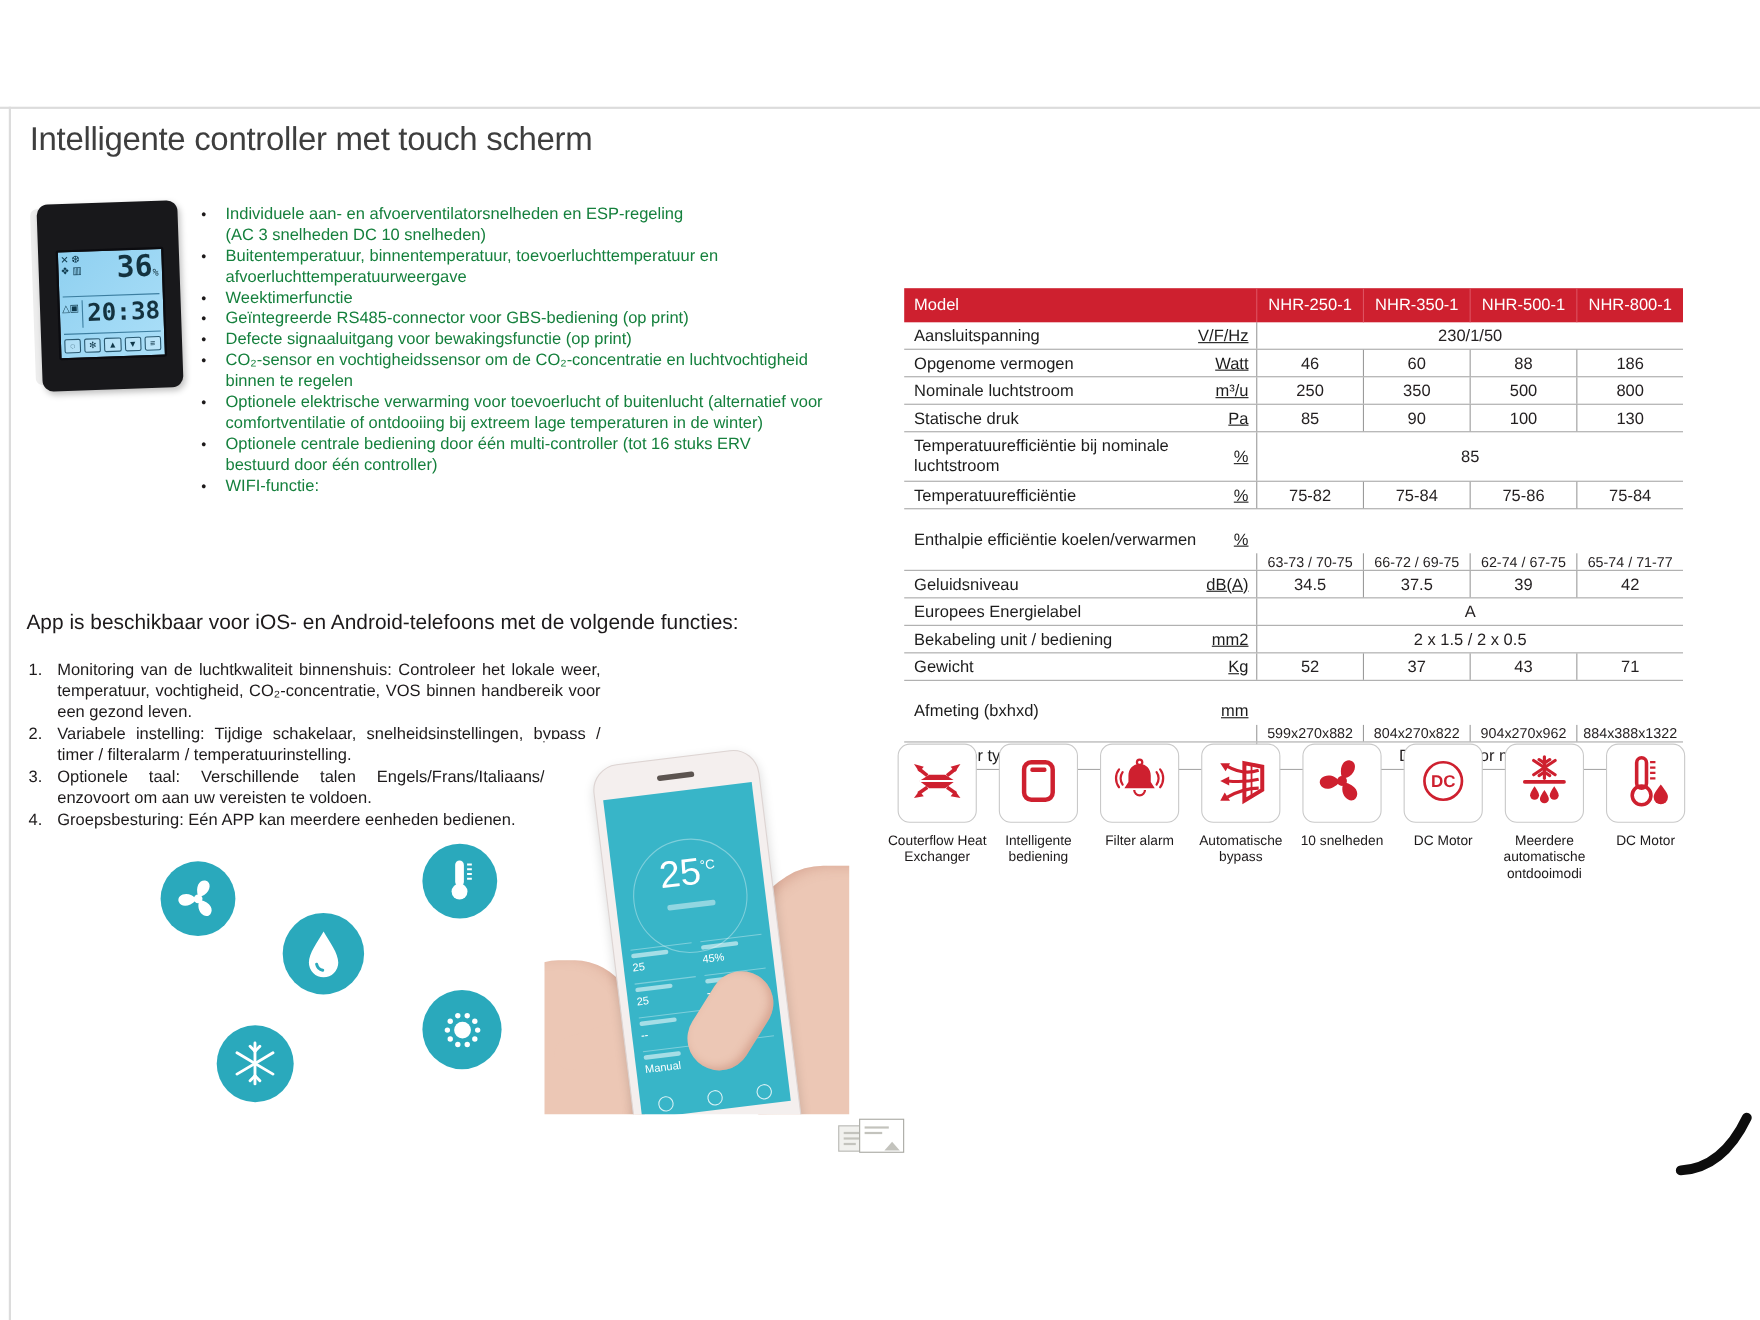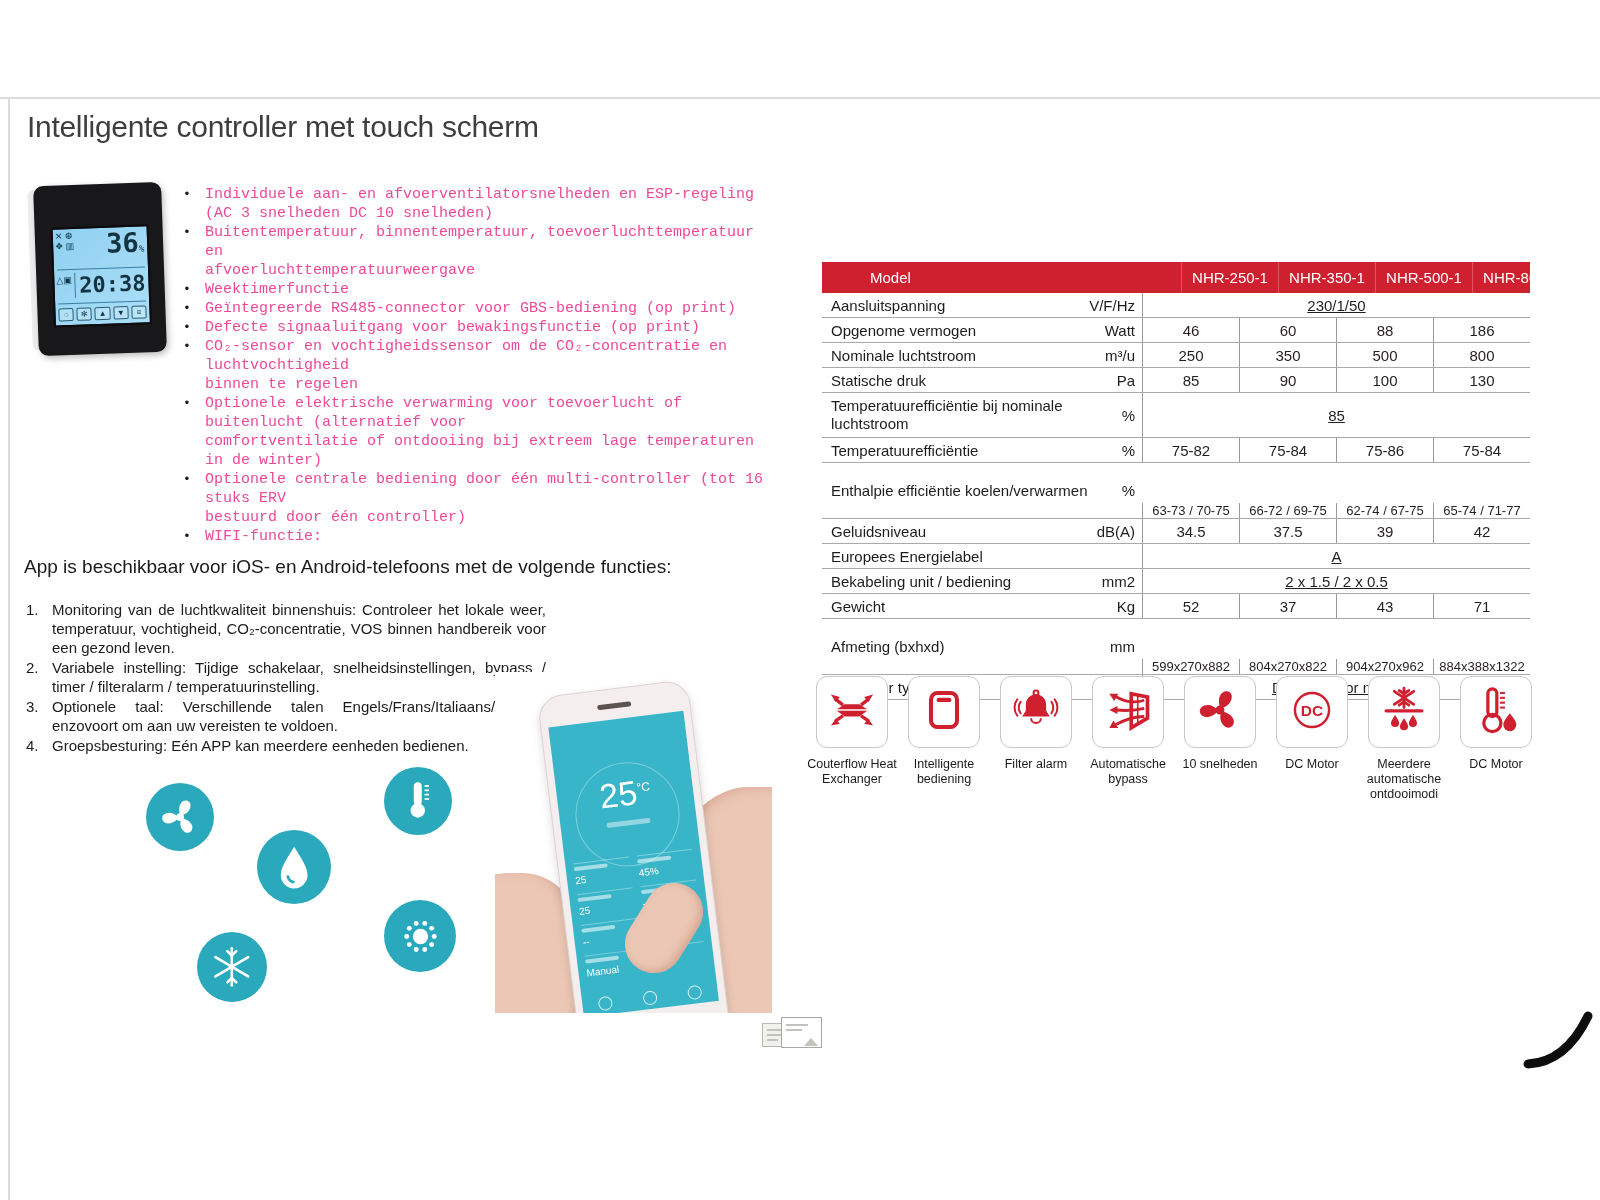--- a/index.html
+++ b/index.html
@@ -34,21 +34,21 @@
   .scr-hum small { font-size:9px; font-weight:normal; }
   .scr-warn { position:absolute; left:2px; top:46px; font-size:9px; color:#0f3a4e; }
   .scr-time { position:absolute; right:3px; top:44px; font-size:22px; font-weight:bold; font-family:"DejaVu Sans Mono",monospace; border-left:1px solid #3c7ea0; padding-left:4px; }
   .scr-btns { position:absolute; left:3px; bottom:4px; right:3px; display:flex; gap:3px; justify-content:space-between; border-top:1px solid #3c7ea0; padding-top:4px; }
   .scr-btn { width:16px; height:13px; border:1px solid #2a5a72; border-radius:2px; font-size:8px; line-height:12px; text-align:center; color:#11384a; background:rgba(255,255,255,.22); }
 
   
   .features { position:absolute; left:179px; top:185px; width:585px; list-style:none; }
   .features li {
     position:relative; padding-left:26px; font-size:15px; line-height:19px;
-    white-space:pre-line; color:#ec4899;font-family:Liberation Mono, monospace;
+    white-space:pre-line; color:#15803d;
   }
   .features li::before { content:"•"; position:absolute; left:4px; top:0; font-size:13px; color:#1d1a1b; }
 
   
   .app-heading { position:absolute; left:24px; top:556px; font-size:19px; color:#1d1a1b; }
   .app-list { position:absolute; left:24px; top:600px; width:522px; list-style:none; counter-reset:n; }
   .app-list li {
     position:relative; counter-increment:n; padding-left:28px; font-size:15px; line-height:19px;
     text-align:justify; color:#1d1a1b; margin-bottom:1px;
   }
@@ -78,28 +78,28 @@
   .pcell { border-top:1px solid rgba(255,255,255,.35); padding:3px 0 4px 0; height:31px; }
   .pbar { width:60%; height:4px; background:rgba(255,255,255,.55); border-radius:2px; margin-bottom:4px; }
   .pval { font-size:10px; line-height:11px; }
   .pnav { position:absolute; left:0; right:0; bottom:4px; display:flex; justify-content:space-around; }
   .pnav-dot { width:14px; height:14px; border:1px solid rgba(255,255,255,.8); border-radius:50%; }
   .thumb { position:absolute; left:140px; top:208px; width:58px; height:96px; background:#ecc7b5; border-radius:30px; transform:rotate(32deg); box-shadow:inset -4px 0 8px rgba(180,110,90,.4); }
 
   
   .spec-table { position:absolute; left:822px; top:262px; width:708px; font-size:15px; }
   .t-row { display:grid; grid-template-columns:252px 68px 97px 97px 97px 97px; align-items:center; }
-  .t-head { background:#ce202f; color:#fff; height:31px;padding-left:39px; }
+  .t-head { background:#ce202f; color:#fff; height:31px; }
   .t-head .t-model { grid-column:1 / 3; padding-left:9px; }
   .t-head .t-col { text-align:center; border-left:1px solid #dd5260; height:31px; line-height:31px; }
   .t-body .t-row { border-bottom:1px solid #a9a9a9; min-height:25px; }
   .t-label { padding-left:9px; white-space:nowrap; color:#1c1c1c; }
-  .t-unit { text-align:right; padding-right:7px; color:#1c1c1c; }
+  .t-unit { text-align:right; padding-right:7px; color:#1c1c1c;text-decoration:underline; }
   .t-val { text-align:center; border-left:1px solid #9b9b9b; align-self:stretch; display:flex; align-items:center; justify-content:center; }
-  .t-span { grid-column:3 / 7; border-left:1px solid #9b9b9b; align-self:stretch; display:flex; align-items:center; justify-content:center;text-decoration:underline; }
+  .t-span { grid-column:3 / 7; border-left:1px solid #9b9b9b; align-self:stretch; display:flex; align-items:center; justify-content:center; }
   .t-row.tall { min-height:45px; }
   .t-row.tall .t-label { white-space:normal; line-height:18px; padding-top:3px; padding-bottom:3px; }
   .t-val.small { font-size:13px;margin-top:40px; }
 
   
   .icon-row { position:absolute; left:808px; top:676px; width:732px; display:flex; justify-content:space-between; }
   .icon-item { width:88px; display:flex; flex-direction:column; align-items:center; }
   .icon-card { width:72px; height:72px; border:1.5px solid #c9c9c9; border-radius:11px; display:flex; align-items:center; justify-content:center; background:#fff; }
   .icon-label { margin-top:9px; font-size:12.5px; line-height:15px; text-align:center; width:112px; color:#1d1a1b; }
 

